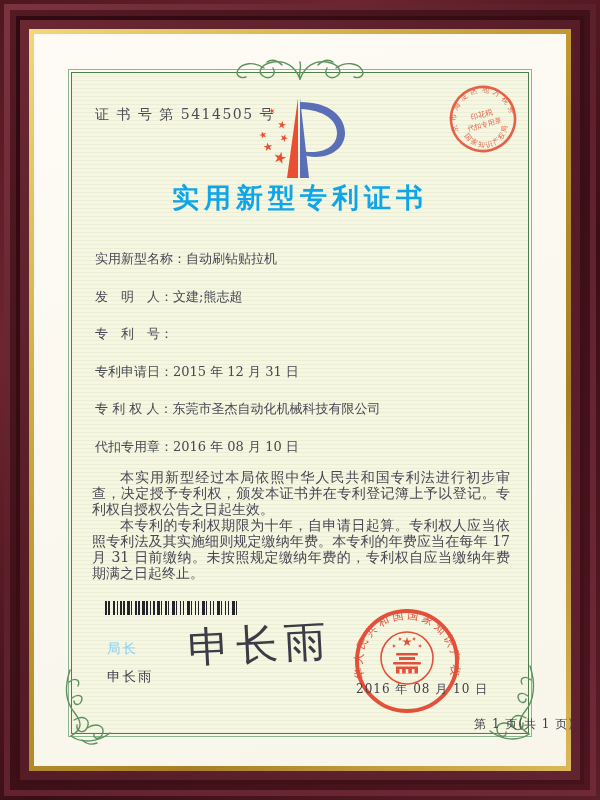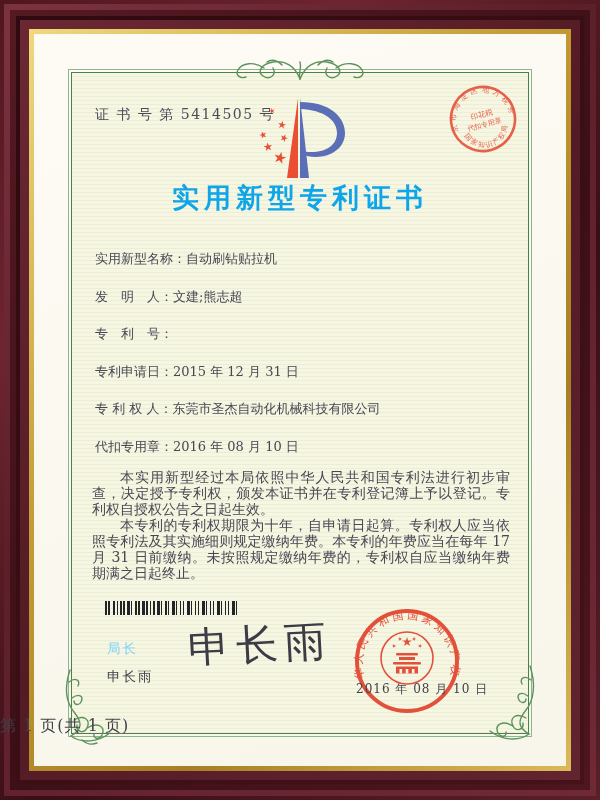--- a/index.html
+++ b/index.html
@@ -40,21 +40,21 @@
   .barcode{position:absolute;left:105px;top:601px;width:133px;height:14px;
     background:repeating-linear-gradient(90deg,
       #23232a 0 1.5px,rgba(0,0,0,0) 1.5px 3px,
       #23232a 3px 4.5px,rgba(0,0,0,0) 4.5px 7.5px,
       #23232a 7.5px 10px,rgba(0,0,0,0) 10px 11.5px,
       #23232a 11.5px 12.5px,rgba(0,0,0,0) 12.5px 15px);}
   .role{position:absolute;left:107px;top:640px;font-size:13.5px;color:#7dd3fc;letter-spacing:2px;}
   .name{position:absolute;left:107px;top:668px;font-size:13.5px;color:#3f3f4a;letter-spacing:2px;}
   .signature{position:absolute;left:188px;top:616px;width:170px;font-size:42px;color:#3c3c46;
              transform:rotate(-3deg);letter-spacing:6px;font-family:"DejaVu Sans","Liberation Sans",sans-serif;}
-  .page-footer{position:absolute;left:0;right:26px;top:716px;text-align:left;font-size:16px;color:#3f3f4a;letter-spacing:1px;}
+  .page-footer{position:absolute;left:0;right:26px;top:716px;text-align:right;font-size:12px;color:#3f3f4a;letter-spacing:1px;}
   .stamp-date{position:absolute;left:356px;top:681px;font-size:12px;color:#3f3f4a;letter-spacing:1px;z-index:6;}
   
   .tax-seal{position:absolute;left:447px;top:83px;width:72px;height:72px;transform:rotate(-15deg);opacity:.92;}
   .sipo-seal{position:absolute;left:352px;top:606px;width:110px;height:110px;opacity:.93;z-index:5;}
   .logo{position:absolute;left:237px;top:92px;width:130px;height:92px;}
 </style>
 </head>
 <body>
 
 <div>

